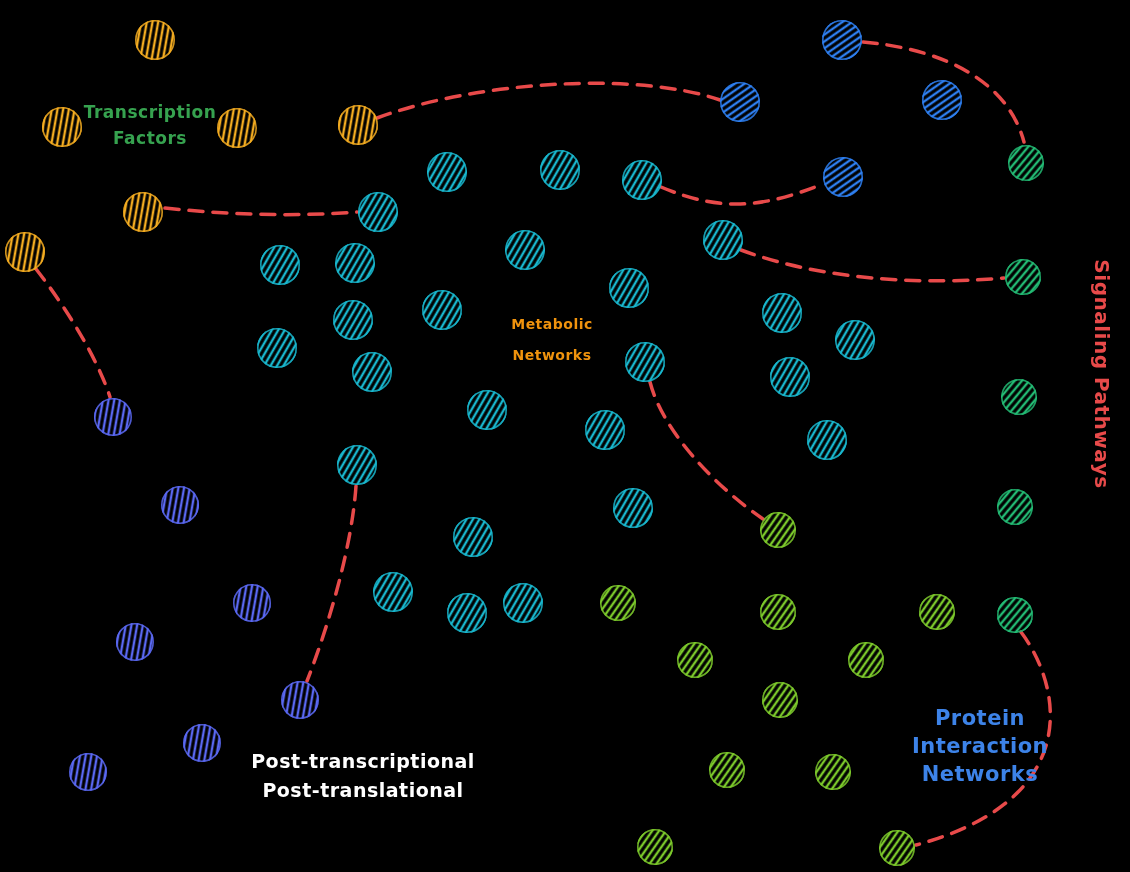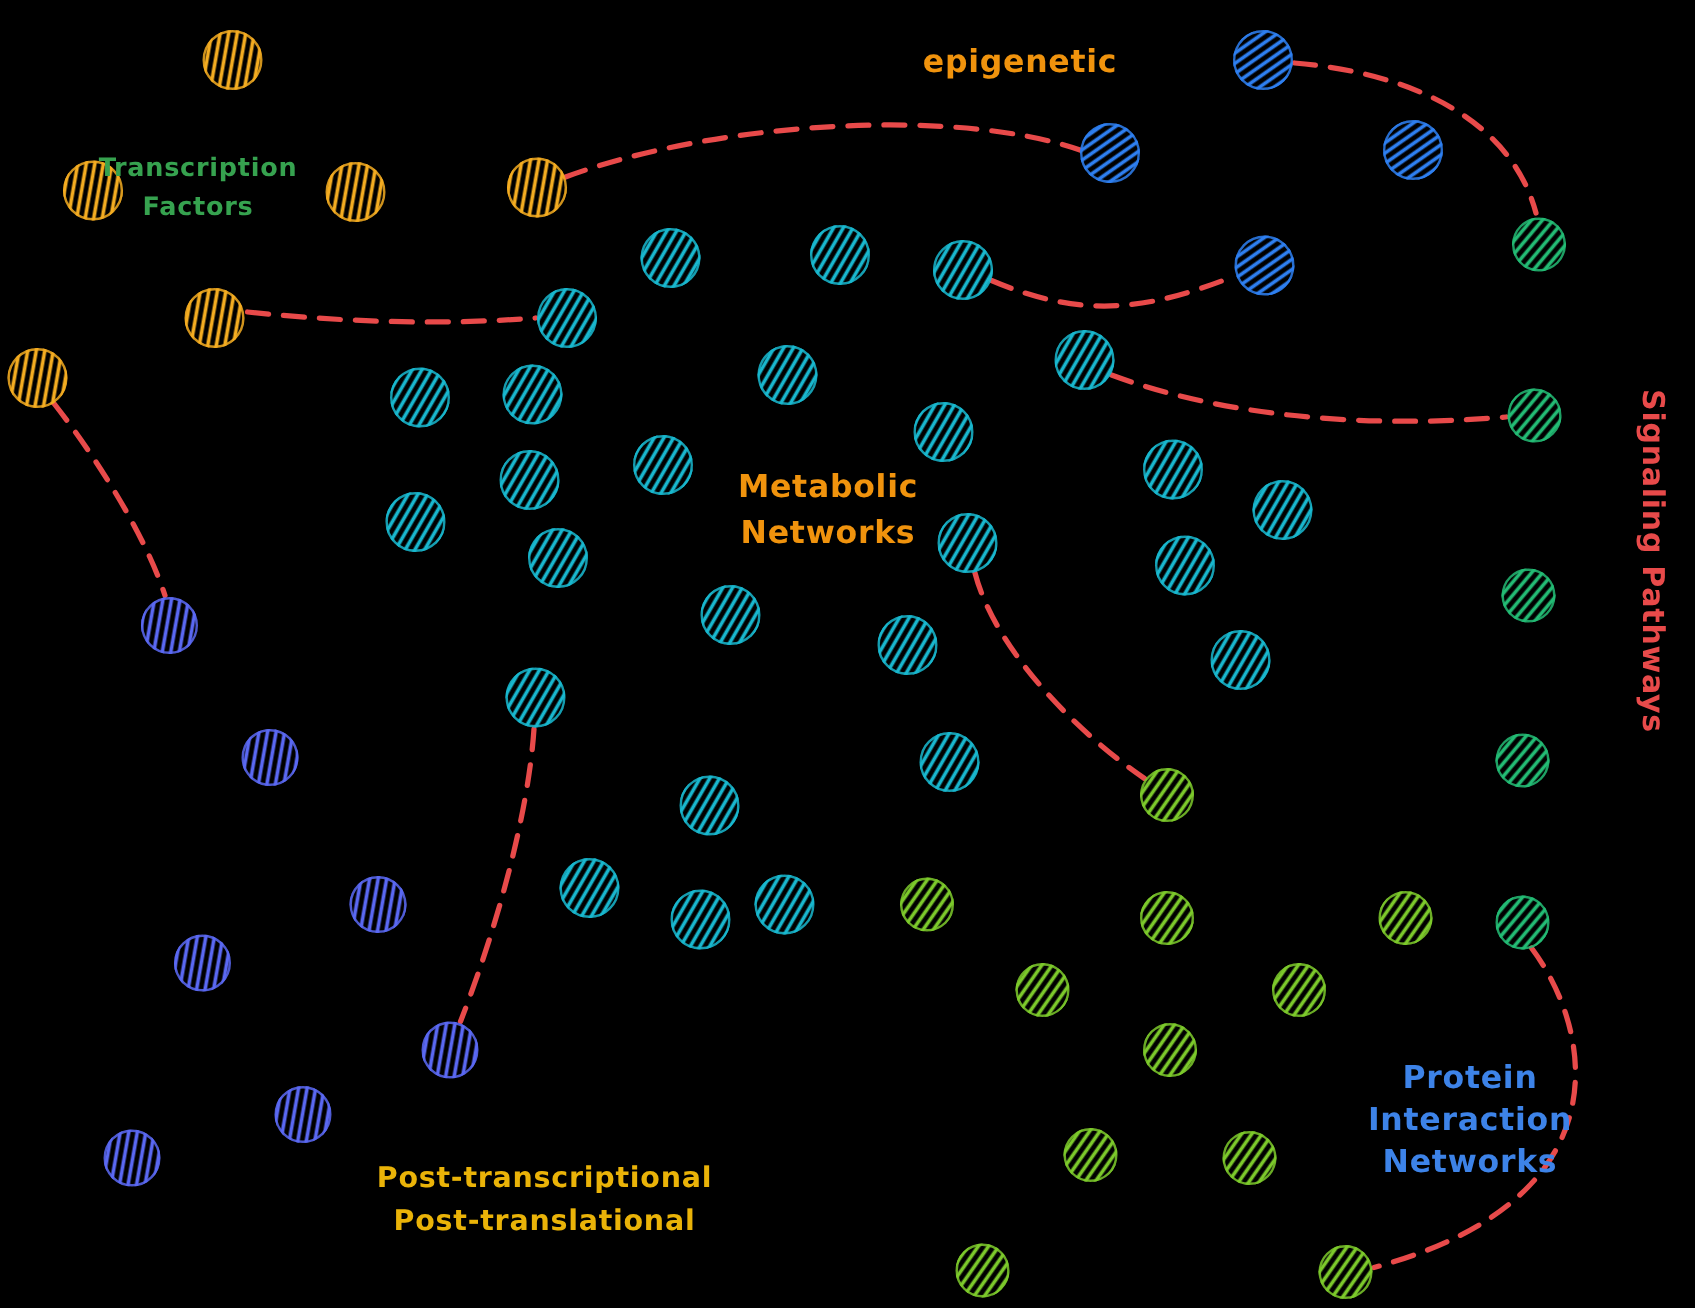--- a/index.html
+++ b/index.html
@@ -298,35 +298,34 @@
       <g>
         <circle cx="202" cy="743" r="19" fill="url(#hatch-regulation-indigo)"></circle>
         <circle cx="202" cy="743" r="18.2" fill="none" stroke="#5A68F2" stroke-width="1.6" stroke-opacity="0.85"></circle>
       </g>
       <g>
         <circle cx="88" cy="772" r="19" fill="url(#hatch-regulation-indigo)"></circle>
         <circle cx="88" cy="772" r="18.2" fill="none" stroke="#5A68F2" stroke-width="1.6" stroke-opacity="0.85"></circle>
       </g>
     </svg>
   <div id="labels-overlay">
-      <div class="label" style="left: 132px; top: 125px; color: rgb(54, 162, 79); font-size: 17px; line-height: 26px;">
+      <div class="label" style="left: 150px; top: 125px; color: rgb(54, 162, 79); font-size: 17px; line-height: 26px;">
         <span class="label-line">Transcription</span>
         <span class="label-line">Factors</span>
       </div>
       <div class="label" style="left: 680px; top: 41px; color: rgb(240, 147, 13); font-size: 21px; line-height: 32px;">
-        <span class="label-line">epigenetic</span>
-      </div>
-      <div class="label" style="left: 552px; top: 340px; color: rgb(240, 147, 13); font-size: 21px; line-height: 31px;">
+      </div>
+      <div class="label" style="left: 552px; top: 340px; color: rgb(240, 147, 13); font-size: 14px; line-height: 31px;">
         <span class="label-line">Metabolic</span>
         <span class="label-line">Networks</span>
       </div>
       <div class="label rot90" style="left: 1102px; top: 374px; color: rgb(232, 74, 74); font-size: 20px; line-height: 24px;">
         <span class="label-line">Signaling Pathways</span>
       </div>
-      <div class="label" style="left: 363px; top: 776px; color: #eab308; font-size: 19px; line-height: 29px; margin-top: 24px;">
+      <div class="label" style="left: 363px; top: 776px; color: #ffffff; font-size: 19px; line-height: 29px;">
         <span class="label-line">Post-transcriptional</span>
         <span class="label-line">Post-translational</span>
       </div>
       <div class="label" style="left: 980px; top: 746px; color: rgb(61, 131, 232); font-size: 21px; line-height: 28px;">
         <span class="label-line">Protein</span>
         <span class="label-line">Interaction</span>
         <span class="label-line">Networks</span>
       </div>
     </div>
 </div>

